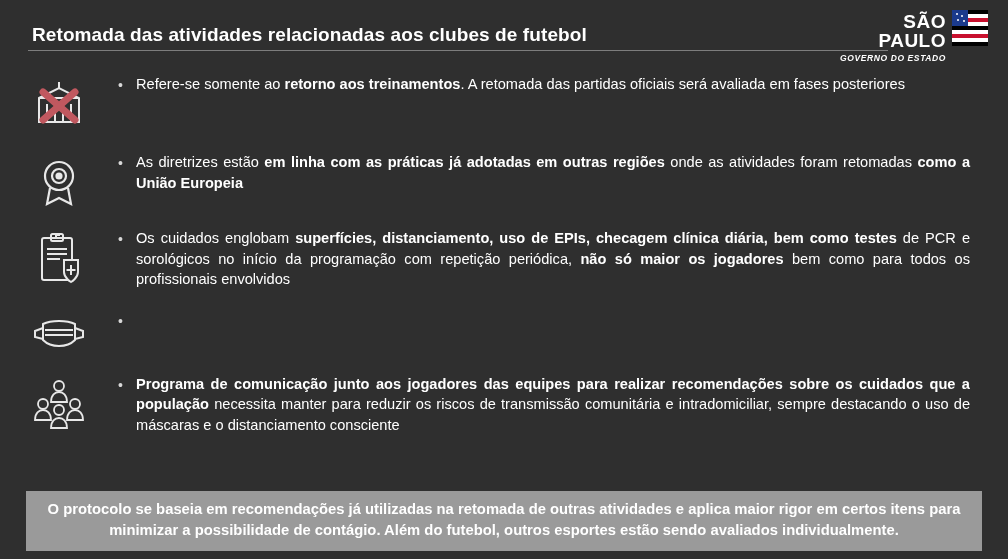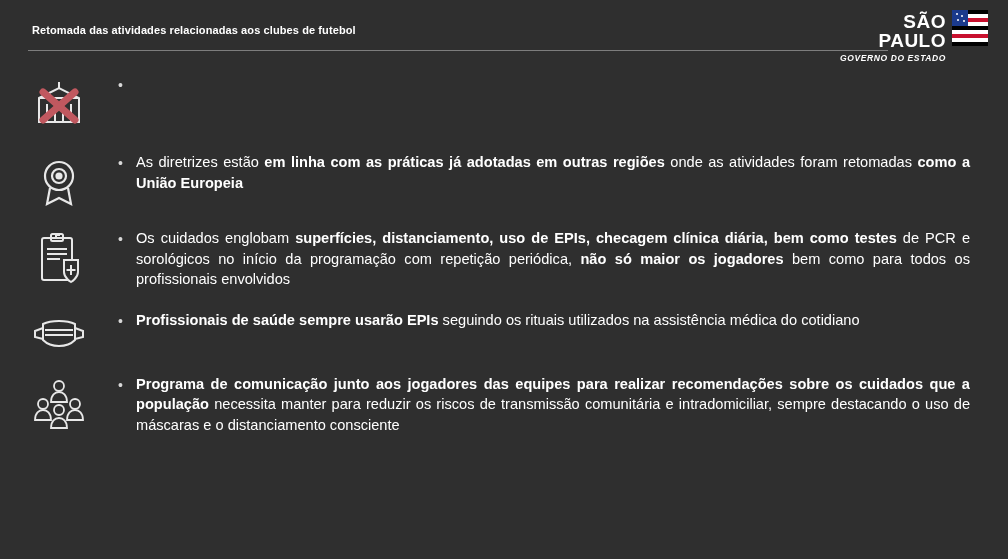--- a/index.html
+++ b/index.html
@@ -30,21 +30,21 @@
     left: 0;
     width: 1008px;
     height: 55px;
     display: flex;
     align-items: center;
   }
   .header-title {
     position: absolute;
     left: 32px;
     top: 24px;
-    font-size: 11px;
+    font-size: 19px;
     font-weight: bold;
     color: #ffffff;
     letter-spacing: 0.1px;
     white-space: nowrap;
   }
   .header-rule {
     position: absolute;
     left: 28px;
     top: 50px;
     width: 860px;
@@ -201,20 +201,21 @@
             <path d="M30 4 L30 10"></path>
           </g>
           <g stroke="#c0585f" stroke-width="7" stroke-linecap="round">
             <path d="M14 14 L46 42"></path>
             <path d="M46 14 L14 42"></path>
           </g>
         </svg>
       </div>
       <div class="bullet-cell">
         <div class="bullet-dot">•</div>
+        <div class="bullet-text">Refere-se somente ao <b>retorno aos treinamentos</b>. A retomada das partidas oficiais será avaliada em fases posteriores</div>
       </div>
     </div>
 
     <div class="row row-2">
       <div class="icon-cell">
         <svg width="48" height="50" viewBox="0 0 48 50">
           <g stroke="#e8e8e8" stroke-width="2.2" fill="none">
             <circle cx="24" cy="20" r="14"></circle>
             <circle cx="24" cy="20" r="7"></circle>
             <circle cx="24" cy="20" r="2.5" fill="#e8e8e8"></circle>
@@ -257,21 +258,20 @@
           <g stroke="#e8e8e8" stroke-width="2" fill="none">
             <path d="M14 10 C22 6 38 6 46 10 L46 26 C38 34 22 34 14 26 Z"></path>
             <path d="M14 14 L6 17 L6 23 L14 25"></path>
             <path d="M46 14 L54 17 L54 23 L46 25"></path>
             <path d="M16 16 L44 16 M16 21 L44 21"></path>
           </g>
         </svg>
       </div>
       <div class="bullet-cell">
         <div class="bullet-dot">•</div>
-        <div class="bullet-text"><b>Profissionais de saúde sempre usarão EPIs</b> seguindo os rituais utilizados na assistência médica do cotidiano</div>
       </div>
     </div>
 
     <div class="row row-5">
       <div class="icon-cell">
         <svg width="60" height="54" viewBox="0 0 60 54">
           <g stroke="#e8e8e8" stroke-width="1.8" fill="none">
             <circle cx="30" cy="8" r="5"></circle>
             <path d="M22 24 C22 17 26 14 30 14 C34 14 38 17 38 24 Z"></path>
             <circle cx="14" cy="26" r="5"></circle>
@@ -284,14 +284,15 @@
         </svg>
       </div>
       <div class="bullet-cell">
         <div class="bullet-dot">•</div>
         <div class="bullet-text"><b>Programa de comunicação junto aos jogadores das equipes para realizar recomendações sobre os cuidados que a população</b> necessita manter para reduzir os riscos de transmissão comunitária e intradomiciliar, sempre destacando o uso de máscaras e o distanciamento consciente</div>
       </div>
     </div>
 
   </div>
 
+  <div class="footer">O protocolo se baseia em recomendações já utilizadas na retomada de outras atividades e aplica maior rigor em certos itens para minimizar a possibilidade de contágio. Além do futebol, outros esportes estão sendo avaliados individualmente.</div>
 
 </div>
 
 </body></html>

